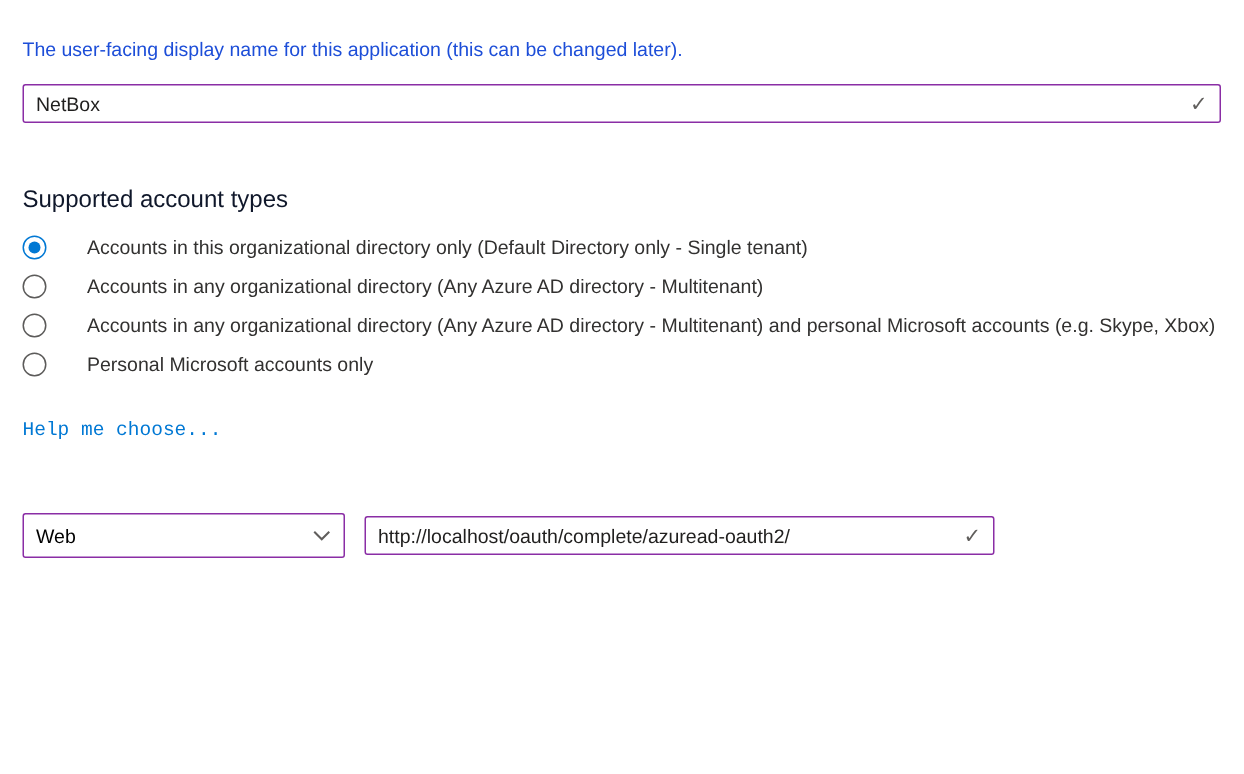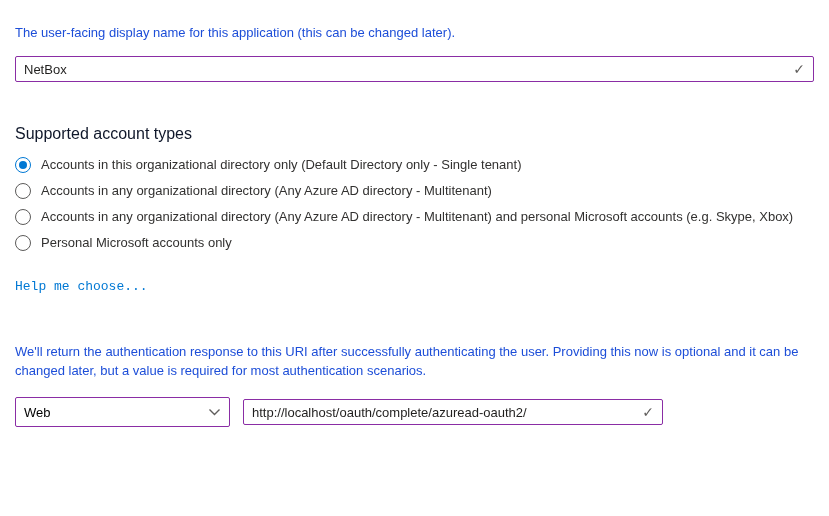--- a/index.html
+++ b/index.html
@@ -92,21 +92,21 @@
   }
   .radio.checked { border-color: #0078d4; }
   .radio.checked::after {
     content: "";
     position: absolute;
     inset: 3px;
     border-radius: 50%;
     background: #0078d4;
   }
   .radio-label {
-    margin-left: 10px;
+    margin-left: 27px;
     font-size: 13px;
     line-height: 16px;
     color: #323130;
     white-space: nowrap;
   }
   .help-link {
     display: inline-block;
     margin-top: 17px;
     font-size: 13px;
     line-height: 18px;
@@ -177,21 +177,20 @@
       <div class="radio-row">
         <span class="radio"></span>
         <span class="radio-label">Personal Microsoft accounts only</span>
       </div>
     </div>
 
     <a class="help-link">Help me choose...</a>
   </div>
 
   <div class="section-redirect">
-    <div class="description redirect-desc">We'll return the authentication response to this URI after successfully authenticating the user. Providing this now is optional and it can be changed later, but a value is required for most authentication scenarios.</div>
 
     <div class="redirect-row">
       <div class="select-box">
         <span>Web</span>
         <span class="select-chevron">
           <svg width="13" height="13" viewBox="0 0 13 13" aria-hidden="true">
             <path d="M1.5 4 L6.5 9 L11.5 4" stroke="#605e5c" stroke-width="1.4" fill="none"></path>
           </svg>
         </span>
       </div>

